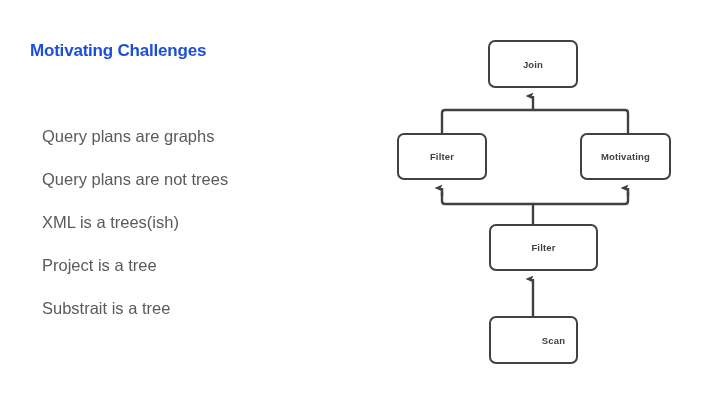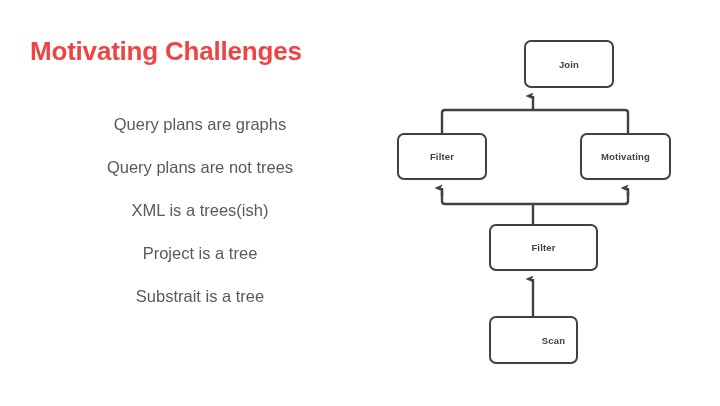--- a/index.html
+++ b/index.html
@@ -19,36 +19,35 @@
   }
 
   
   #text-column {
     position: absolute;
     left: 30px;
     top: 36px;
     width: 340px;
   }
   #page-title {
-    font-size: 26px;
+    font-size: 17px;
     font-weight: bold;
-    color: #ef4444;
+    color: #1d4ed8;
     letter-spacing: -0.2px;
     margin: 0 0 0 0;
     line-height: 30px;
   }
   #bullet-list {
     list-style: none;
-    margin: 0;
+    margin: 12px;
     padding: 0;
     position: absolute;
     top: 67px;
     left: 0;
     width: 340px;
-    text-align: center;
   }
   #bullet-list li {
     font-size: 16.5px;
     color: #5a5a5c;
     line-height: 43px;
     white-space: nowrap;
   }
 
   
   #diagram {
@@ -67,21 +66,21 @@
     display: flex;
     align-items: center;
     justify-content: center;
   }
   .node-label {
     font-size: 9.5px;
     font-weight: bold;
     color: #3f4144;
     letter-spacing: 0.15px;
   }
-  #node-join      { left: 108px; top: 40px;  width: 90px; height: 48px; margin-left: 36px; }
+  #node-join      { left: 108px; top: 40px;  width: 90px; height: 48px; }
   #node-project   { left: 17px;  top: 133px; width: 90px; height: 47px; }
   #node-aggregate { left: 200px; top: 133px; width: 91px; height: 47px; }
   #node-filter    { left: 109px; top: 224px; width: 109px; height: 47px; }
   #node-scan      { left: 109px; top: 316px; width: 89px; height: 48px; padding-left: 40px; }
 
   #edges {
     position: absolute;
     left: 0;
     top: 0;
     width: 340px;

